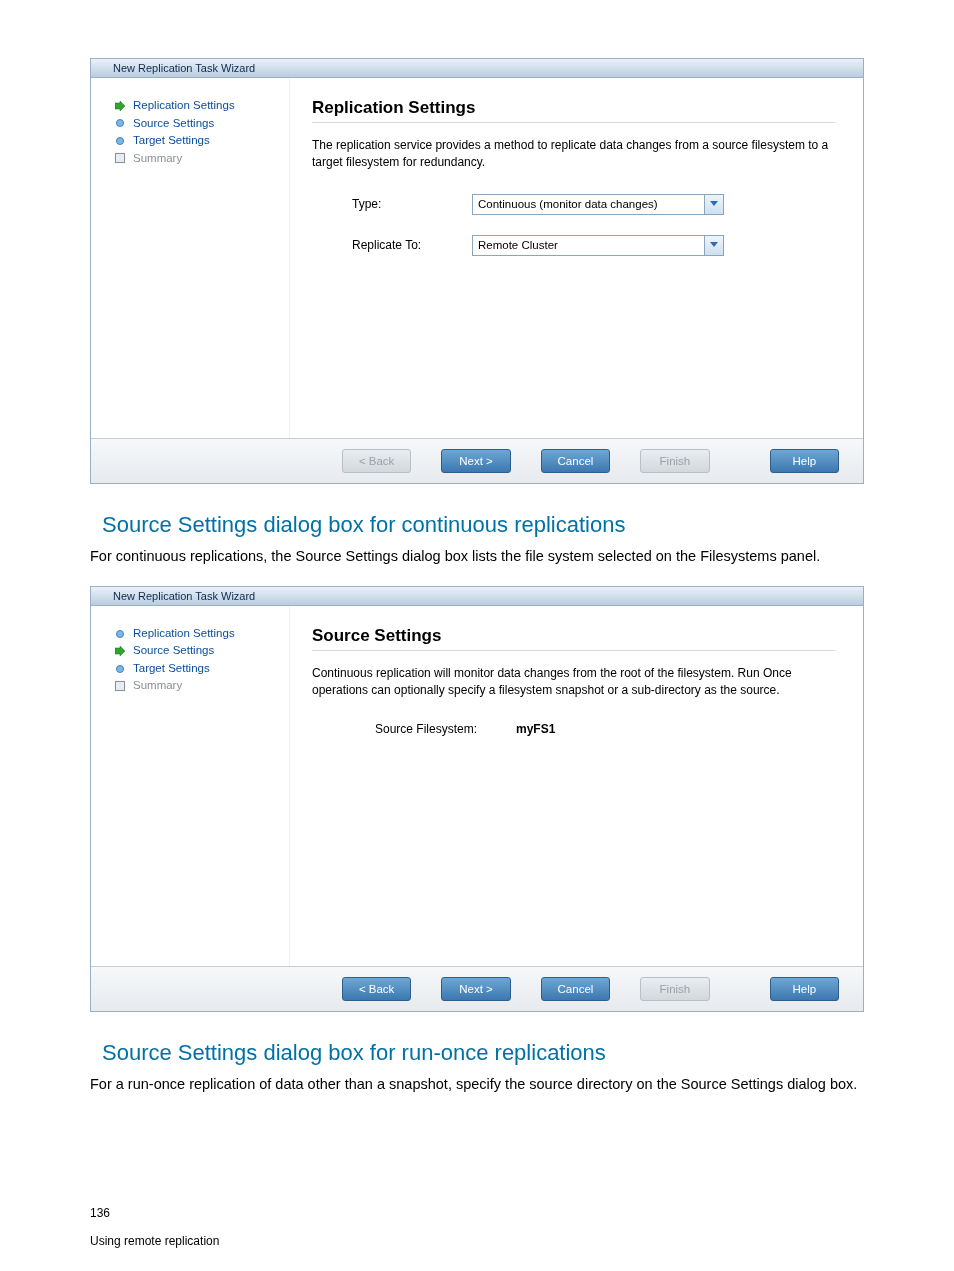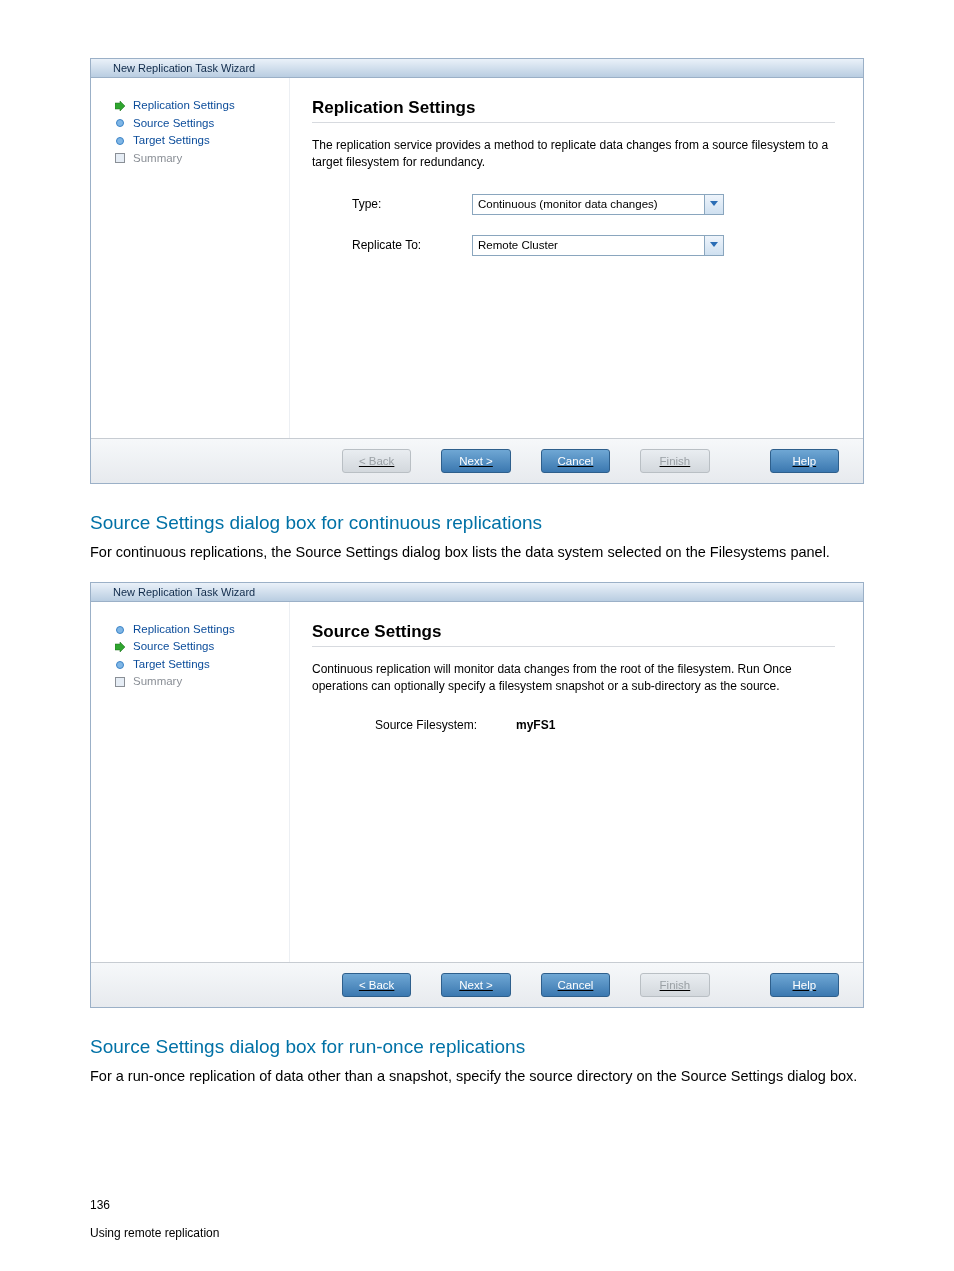--- a/index.html
+++ b/index.html
@@ -104,43 +104,42 @@
   }
   .combo-btn svg{display:block;}
   .static-value { font-weight: bold; font-size:12px;padding-left:11px; }
   .wizard-footer {
     border-top: 1px solid #c7ccd2;
     background: linear-gradient(#f6f8fa, #e7eaee);
     padding: 10px 24px;
     display: flex;
     justify-content: flex-start;
     gap: 30px;
-    text-decoration: underline;
   }
   .footer-spacer-left { width: 222px; }
   .btn {
     width: 76px; height: 22px;
     display:flex; align-items:center; justify-content:center;
     font-size:11.5px; border-radius:3px;
     cursor:pointer;
   }
   .btn-enabled {
     background: linear-gradient(#6fa7d4, #3b78b0);
     color:#fff; border:1px solid #2e5f8c;
   }
   .btn-disabled {
     background: linear-gradient(#e9edf1, #d3d8dd);
     color:#9aa0a5; border:1px solid #b9bfc4;
     cursor:default;
   }
   .section-heading {
-    font-size: 19px;
+    font-size: 22px;
     color: #0071a6;
     font-weight: normal;
-    margin: 4px 0 8px 0;
+    margin: 4px 0 8px 12px;
   }
   .section-text {
     font-size: 14.5px;
     color: #000;
     line-height: 1.5;
     margin: 0 0 18px 0;
   }
   .page-footer {
     margin-top: 110px;
     font-size: 12px;
@@ -219,21 +218,21 @@
       <div class="btn btn-disabled">&lt; Back</div>
       <div class="btn btn-enabled">Next &gt;</div>
       <div class="btn btn-enabled">Cancel</div>
       <div class="btn btn-disabled">Finish</div>
       <div style="flex:1"></div>
       <div class="btn btn-enabled">Help</div>
     </div>
   </div>
 
   <div class="section-heading">Source Settings dialog box for continuous replications</div>
-  <div class="section-text">For continuous replications, the Source Settings dialog box lists the data system selected on the Filesystems panel.</div>
+  <div class="section-text">For continuous replications, the Source Settings dialog box lists the file system selected on the Filesystems panel.</div>
 
   <div class="wizard">
     <div class="wizard-title">New Replication Task Wizard</div>
     <div class="wizard-body">
       <div class="wizard-nav">
         <div class="nav-item">
           <span class="nav-icon">
               <span class="icon-dot"></span>
             </span>
           <span class="nav-link">Replication Settings</span>

